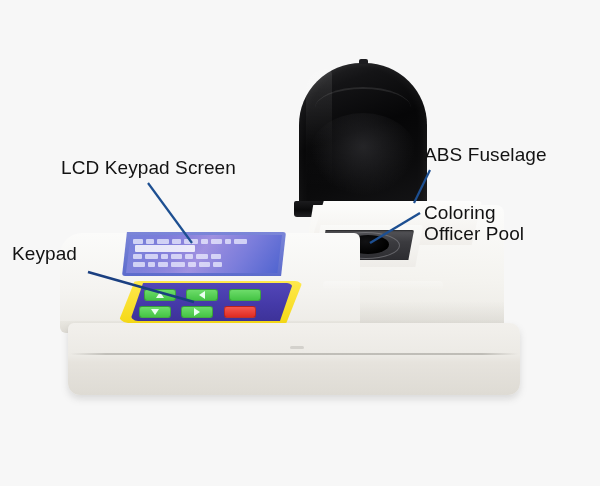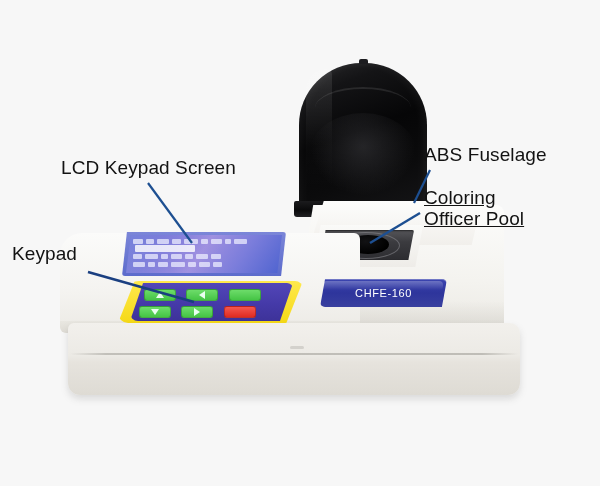--- a/index.html
+++ b/index.html
@@ -23,21 +23,21 @@
     color: #121212;
     font-size: 19px;
     line-height: 1.12;
     letter-spacing: 0.1px;
     white-space: pre-line;
     font-family: "Liberation Sans", sans-serif;
   }
   #label-lcd   { left: 61px;  top: 157px; }
   #label-keypad{ left: 12px;  top: 243px; }
   #label-abs   { left: 424px; top: 144px; }
-  #label-pool  { left: 424px; top: 187px; text-decoration: underline; }
+  #label-pool  { left: 424px; top: 202px; }
 
   .leader {
     position: absolute;
     left: 0; top: 0;
     width: 600px; height: 486px;
     pointer-events: none;
   }
 
   
   #instrument {
@@ -439,23 +439,20 @@
     <div class="key" id="key-down">
       <span class="gly down"></span>
     </div>
     <div class="key" id="key-right">
       <span class="gly right"></span>
     </div>
     <div class="key red" id="key-red">
       <span></span>
     </div>
 
-    <div class="badge">
-      <span class="badge-text">CHFE-160</span>
-    </div>
     <div class="badge-gloss"></div>
 
     <div class="chassis-front"></div>
     <div class="chassis-seam"></div>
     <div class="vent-dot"></div>
   </div>
 
   <svg class="leader" viewBox="0 0 600 486">
     <line x1="148" y1="183" x2="192" y2="243" stroke="#1d4f91" stroke-width="2.2"></line>
     <line x1="88" y1="272" x2="194" y2="302" stroke="#1a3f80" stroke-width="2.6"></line>

